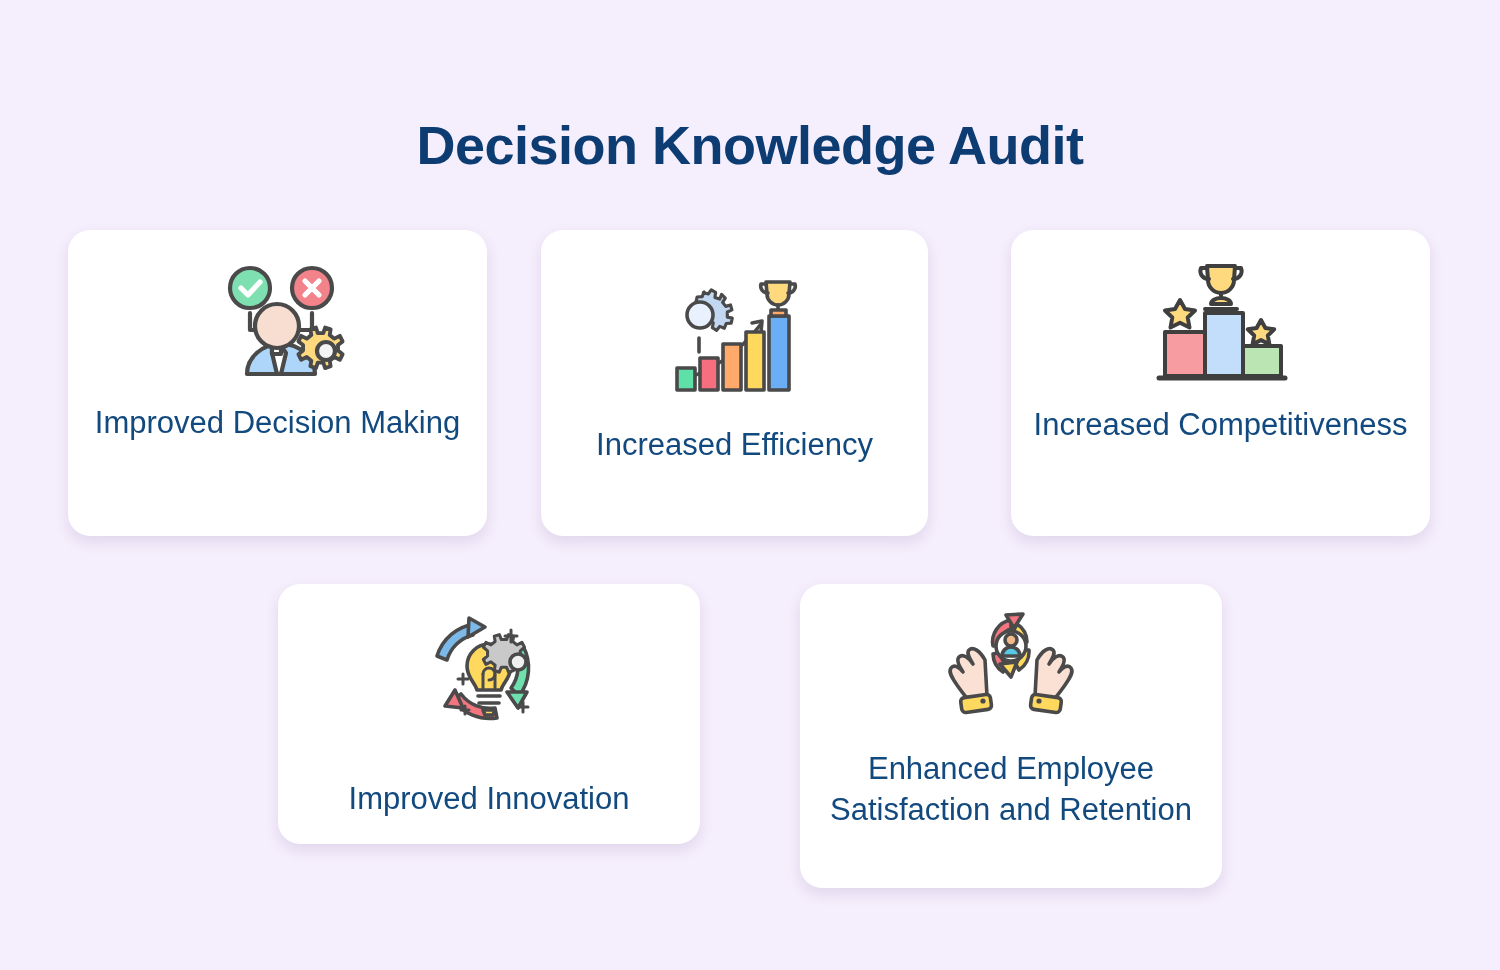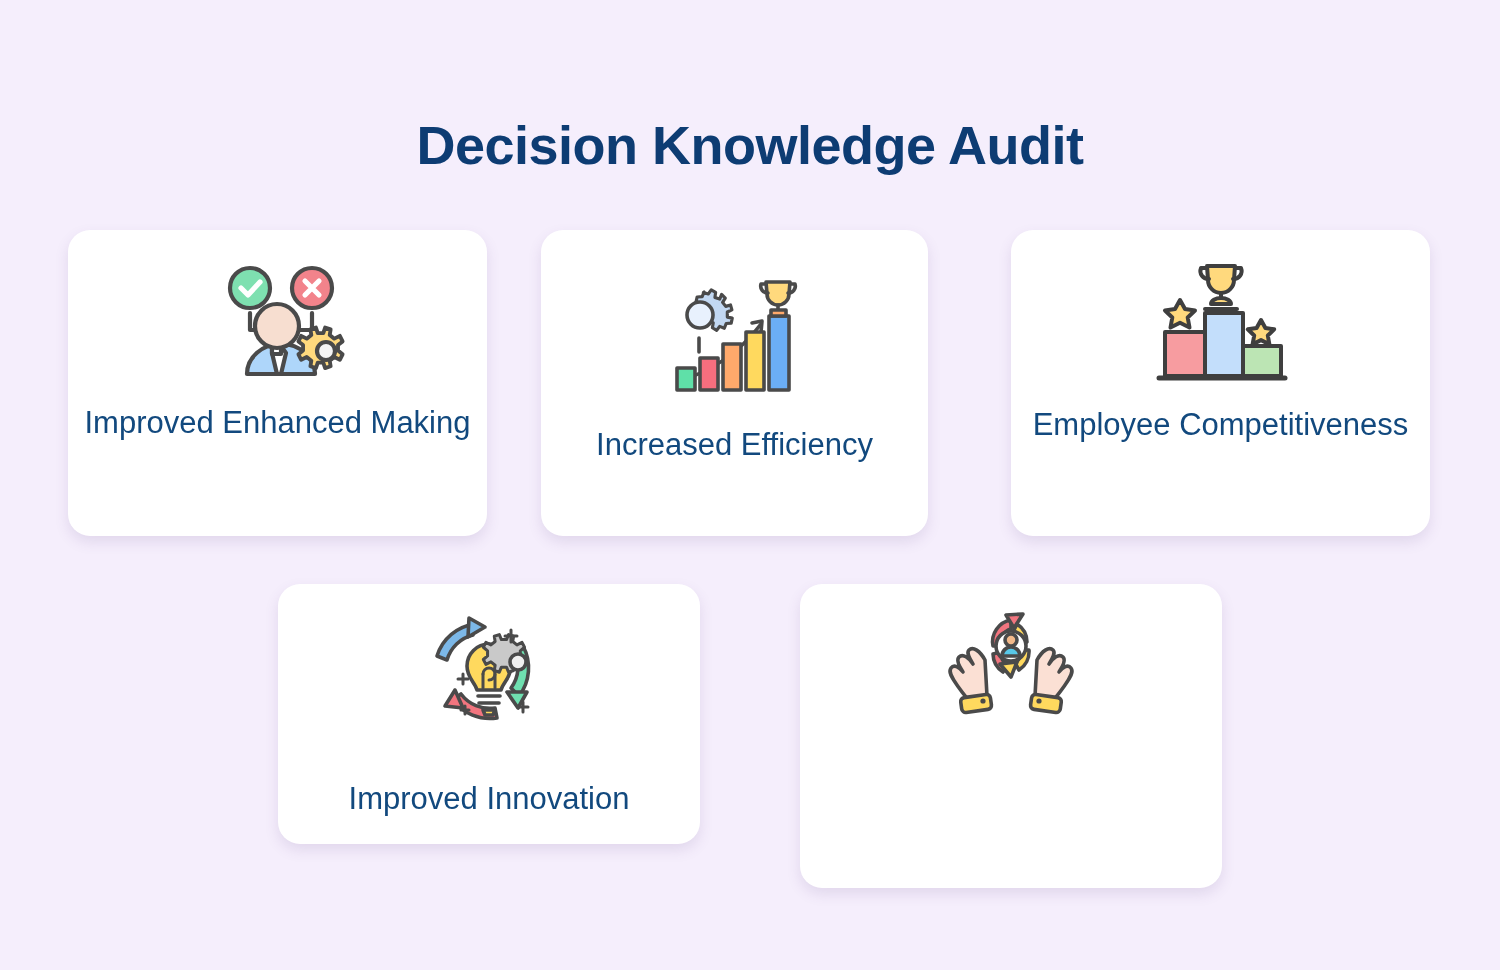--- a/index.html
+++ b/index.html
@@ -118,21 +118,21 @@
 
           <circle cx="69" cy="68" r="22" fill="#f7ded0"></circle>
 
           <g fill="#ffd97d">
             <path d="M112 78 l6 -2 2 6 6 0 2 -6 6 2 -1 6 5 4 6 -3 3 6 -5 4 0 6 5 4 -3 6 -6 -3 -5 4 1 6 -6 2 -2 -6 -6 0 -2 6 -6 -2 1 -6 -5 -4 -6 3 -3 -6 5 -4 0 -6 -5 -4 3 -6 6 3 5 -4 z" transform="translate(-8,-4) scale(0.92) translate(8,4)"></path>
           </g>
           <circle cx="118" cy="93" r="9" fill="#f4f4f4"></circle>
         </g>
       </svg>
     </div>
-    <div class="card-label">Improved Enhanced Making</div>
+    <div class="card-label">Improved Decision Making</div>
   </div>
 
   <div class="card" id="card-2">
     <div class="card-icon">
       <svg width="132" height="118" viewBox="0 0 132 118">
         <g stroke="#4a4a4a" stroke-width="3.6" stroke-linecap="round" stroke-linejoin="round">
 
           <path d="M30 62 L30 76" fill="none"></path>
           <g fill="#c2d8f2">
             <path d="M30 12
@@ -176,21 +176,21 @@
           <path d="M108 62 l4.4 8 8.8 1.3 -6.4 6.2 1.6 8.8 -8.4 -4.2 -8.4 4.2 1.6 -8.8 -6.4 -6.2 8.8 -1.3 z" fill="#ffd97d"></path>
 
           <rect x="12" y="74" width="40" height="44" fill="#f79ca0"></rect>
           <rect x="52" y="55" width="38" height="63" fill="#c3defb"></rect>
           <rect x="90" y="88" width="38" height="30" fill="#bce5b4"></rect>
 
           <path d="M6 120 L132 120" fill="none" stroke-width="5"></path>
         </g>
       </svg>
     </div>
-    <div class="card-label">Employee Competitiveness</div>
+    <div class="card-label">Increased Competitiveness</div>
   </div>
 
   <div class="card" id="card-4">
     <div class="card-icon">
       <svg width="132" height="124" viewBox="0 0 132 124">
         <g stroke="#4a4a4a" stroke-width="3.6" stroke-linecap="round" stroke-linejoin="round">
 
           <path d="M14 46 A46 46 0 0 1 52 14 L50 25 A36 36 0 0 0 24 50 Z" fill="#7cb8e8"></path>
           <path d="M46 8 L62 17 L45 27 Z" fill="#7cb8e8"></path>
 
@@ -250,15 +250,16 @@
 
           <path d="M96 58 c5 -9 12 -14 16 -10 3 3 -1 9 -4 14
                    c4 -6 10 -11 14 -7 3 3 0 9 -4 15
                    c4 -5 9 -8 12 -4 3 4 -1 10 -6 17
                    c-5 7 -9 13 -14 17 l-16 -6 z" fill="#fbe0d4"></path>
           <rect x="90" y="94" width="30" height="15" rx="4" fill="#ffd95e" transform="rotate(8 105 101)"></rect>
           <circle cx="98" cy="99" r="2.6" fill="#4a4a4a" stroke="none"></circle>
         </g>
       </svg>
     </div>
+    <div class="card-label">Enhanced Employee Satisfaction and Retention</div>
   </div>
 
 </div>
 
 </body></html>

